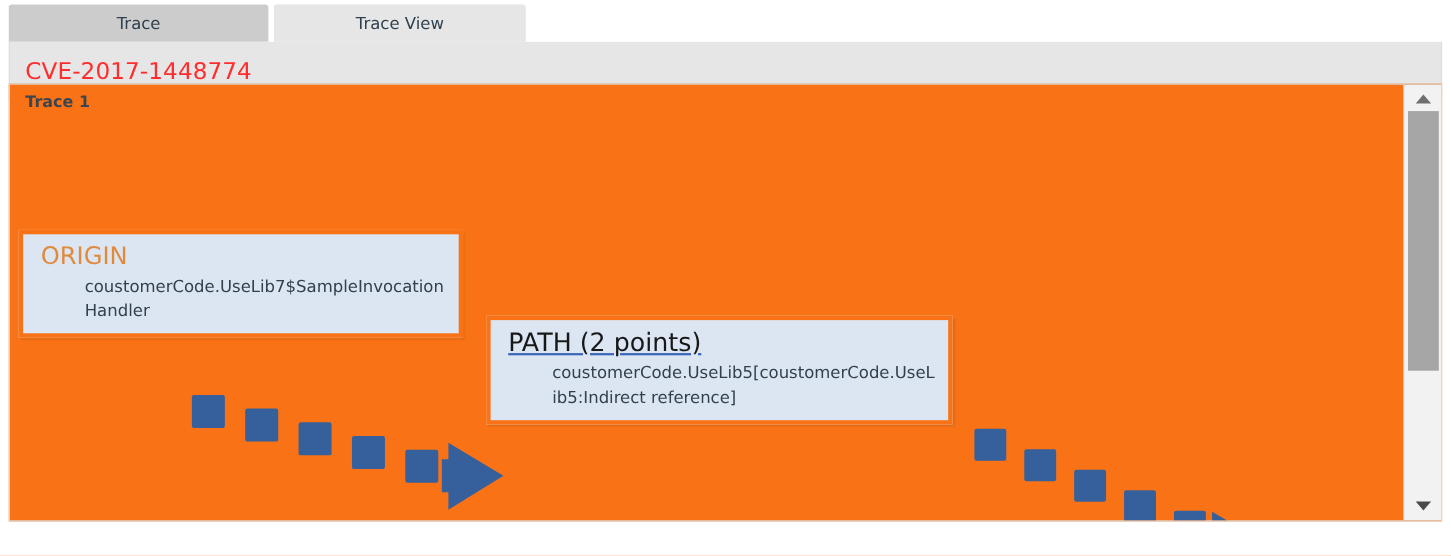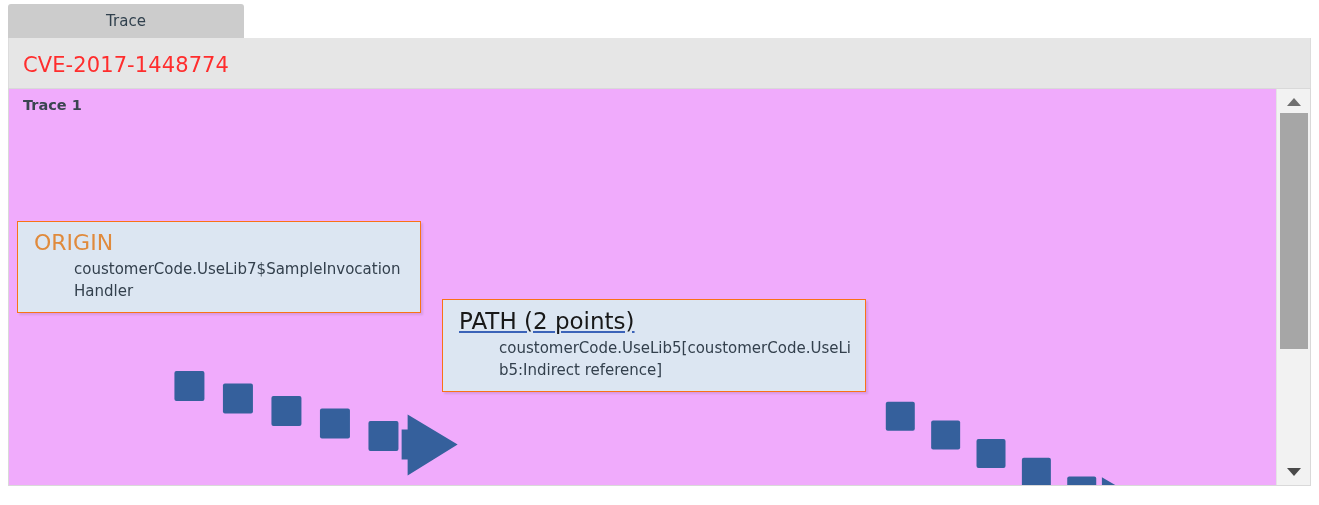--- a/index.html
+++ b/index.html
@@ -71,25 +71,25 @@
     margin-left: 14px;
     color: #ff2d2d;
     font-size: 21px;
     letter-spacing: 0.1px;
   }
 
   
   .canvas-wrap {
     position: absolute;
     left: 8px;
-    top: 88px;
+    top: 76px;
     width: 1303px;
     height: 398px;
     box-sizing: border-box;
-    background: #f0abfc;
+    background: #f97316;
     border: 1px solid #d9d9d9;
     overflow: hidden;
   }
   .canvas {
     position: absolute;
     left: 0;
     top: 0;
     right: 34px;
     bottom: 0;
   }
@@ -101,21 +101,21 @@
     font-size: 14.5px;
     font-weight: bold;
     color: #3b4550;
   }
 
   
   .node {
     position: absolute;
     box-sizing: border-box;
     background: #dce6f2;
-    border: 1px solid #f97316;
+    border: 4px solid #f97316;
     box-shadow: 2px 2px 2px rgba(0,0,0,0.10);
     padding: 8px 12px 10px 16px;
   }
   .node-title {
     font-size: 22px;
     line-height: 1.15;
     margin-bottom: 4px;
   }
   .node-title.origin { color: #e08a3c; }
   .node-title.path {
@@ -185,20 +185,21 @@
     cursor: grab;
   }
 </style>
 </head>
 <body>
 
 <div id="app">
 
   <div class="tabbar">
     <div class="tab tab-inactive">Trace</div>
+    <div class="tab tab-active">Trace View</div>
   </div>
 
   <div class="cve-bar">
     <span class="cve-label">CVE-2017-1448774</span>
   </div>
 
   <div class="canvas-wrap">
     <div class="canvas">
 
       <div class="trace-label">Trace 1</div>

